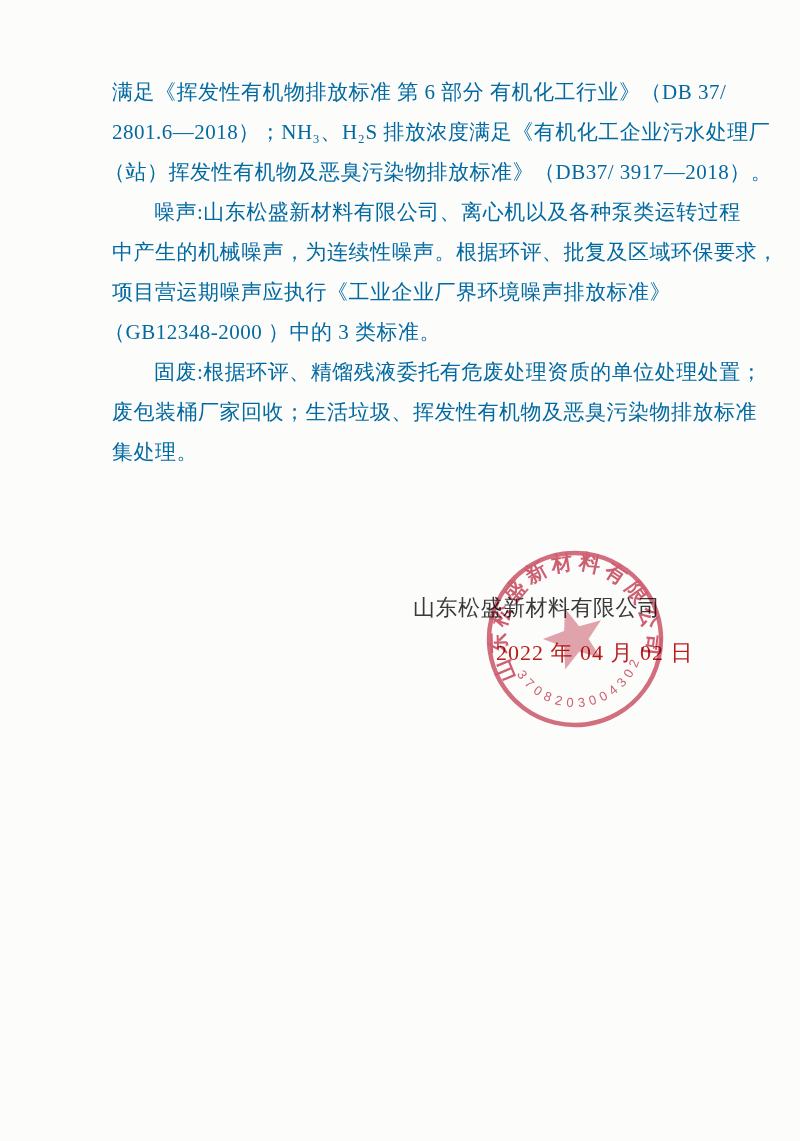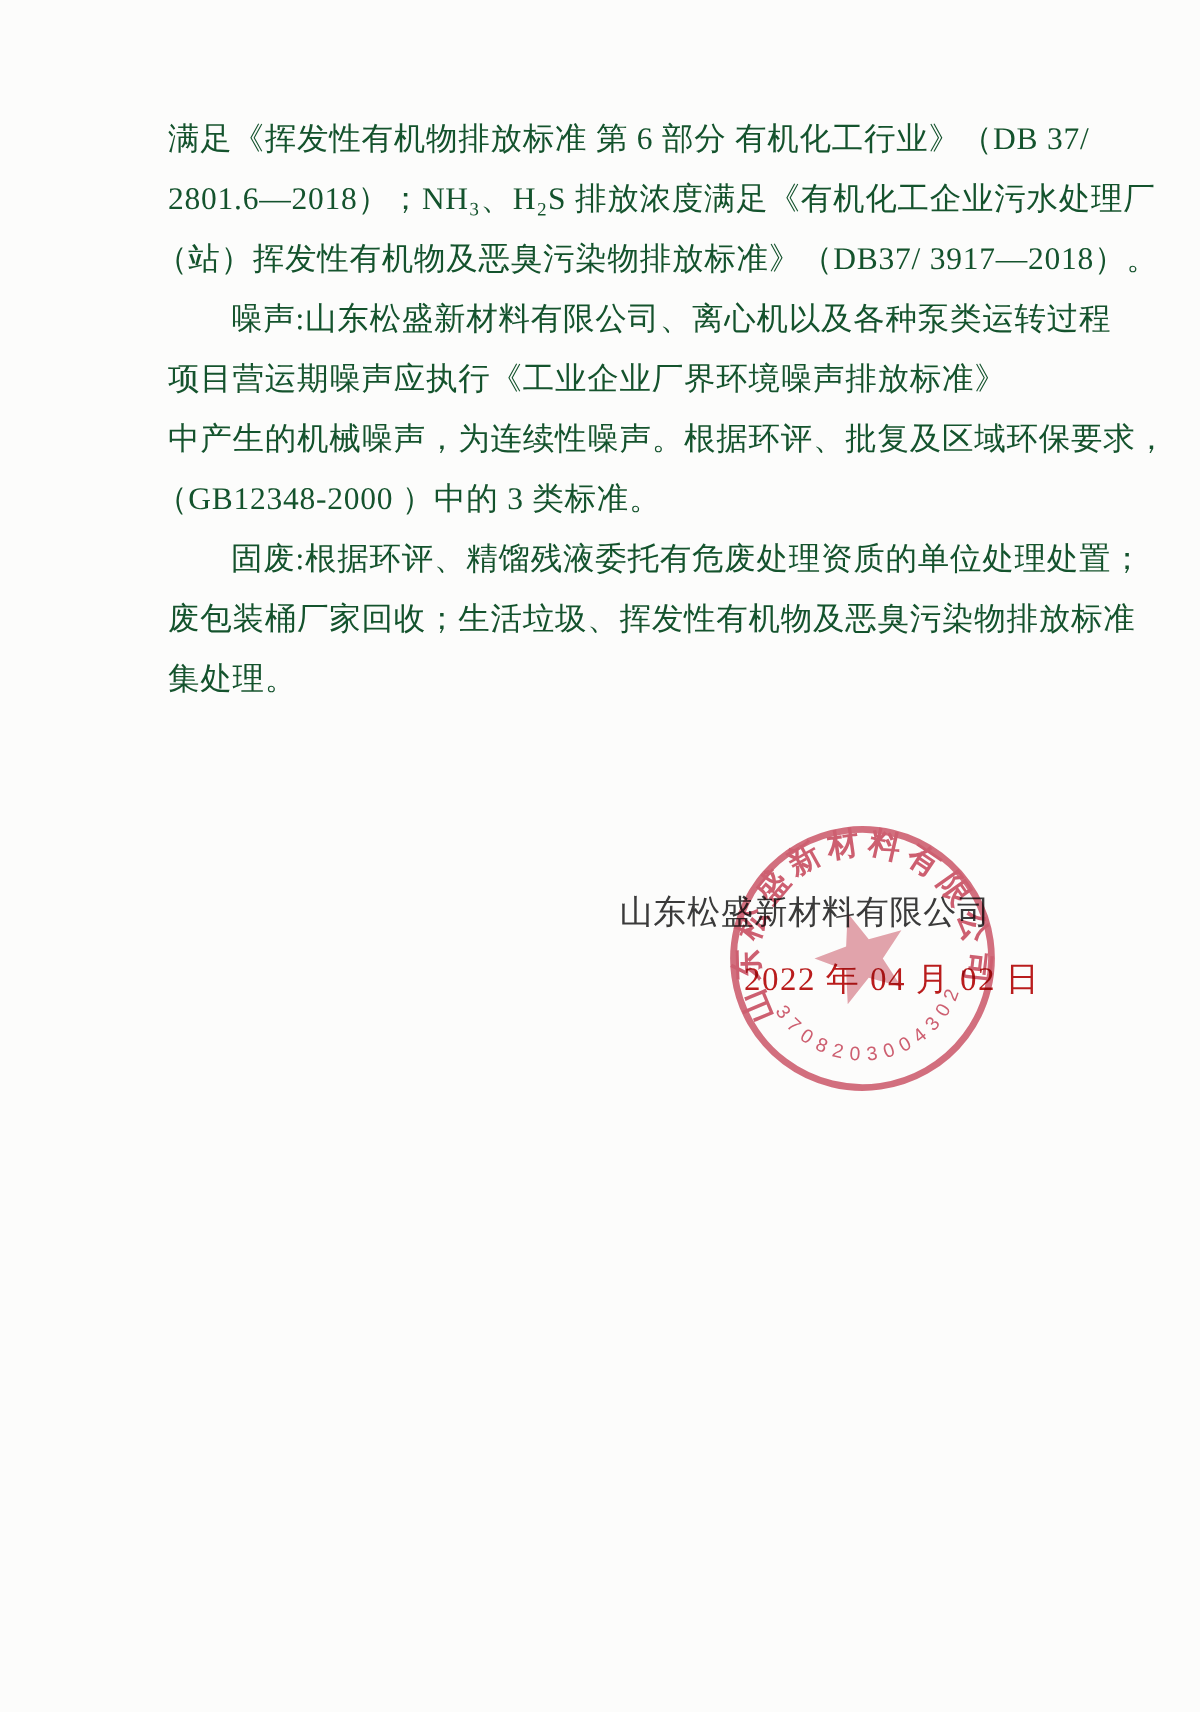--- a/index.html
+++ b/index.html
@@ -16,21 +16,21 @@
     overflow: hidden;
   }
   .textblock {
     position: absolute;
     left: 112px; top: 72px;
     width: 592px;
   }
   .line {
     font-size: 21px;
     line-height: 40px;
-    color: #14532d;
+    color: #0369a1;
     letter-spacing: 0.5px;
     white-space: nowrap;
   }
   .line.indent { padding-left: 42px; }
   .line.hang { margin-left: -8px; }
   .sig-company {
     position: absolute;
     left: 413px; top: 593px;
     font-size: 22px;
     letter-spacing: 0.5px;
@@ -70,22 +70,22 @@
 </head>
 <body>
 
 <div class="page">
 
   <div class="textblock">
     <div class="line">满足《挥发性有机物排放标准 第 6 部分 有机化工行业》（DB 37/</div>
     <div class="line">2801.6—2018）；NH₃、H₂S 排放浓度满足《有机化工企业污水处理厂</div>
     <div class="line hang">（站）挥发性有机物及恶臭污染物排放标准》（DB37/ 3917—2018）。</div>
     <div class="line indent">噪声:山东松盛新材料有限公司、离心机以及各种泵类运转过程</div>
+    <div class="line">中产生的机械噪声，为连续性噪声。根据环评、批复及区域环保要求，</div>
     <div class="line">项目营运期噪声应执行《工业企业厂界环境噪声排放标准》</div>
-    <div class="line">中产生的机械噪声，为连续性噪声。根据环评、批复及区域环保要求，</div>
     <div class="line hang">（GB12348-2000 ）中的 3 类标准。</div>
     <div class="line indent">固废:根据环评、精馏残液委托有危废处理资质的单位处理处置；</div>
     <div class="line">废包装桶厂家回收；生活垃圾、挥发性有机物及恶臭污染物排放标准</div>
     <div class="line">集处理。</div>
   </div>
 
   <div class="sig-company">山东松盛新材料有限公司</div>
   <div class="sig-date">2022 年 04 月 02 日</div>
 
   <svg class="seal" viewBox="0 0 190 190" xmlns="http://www.w3.org/2000/svg">

